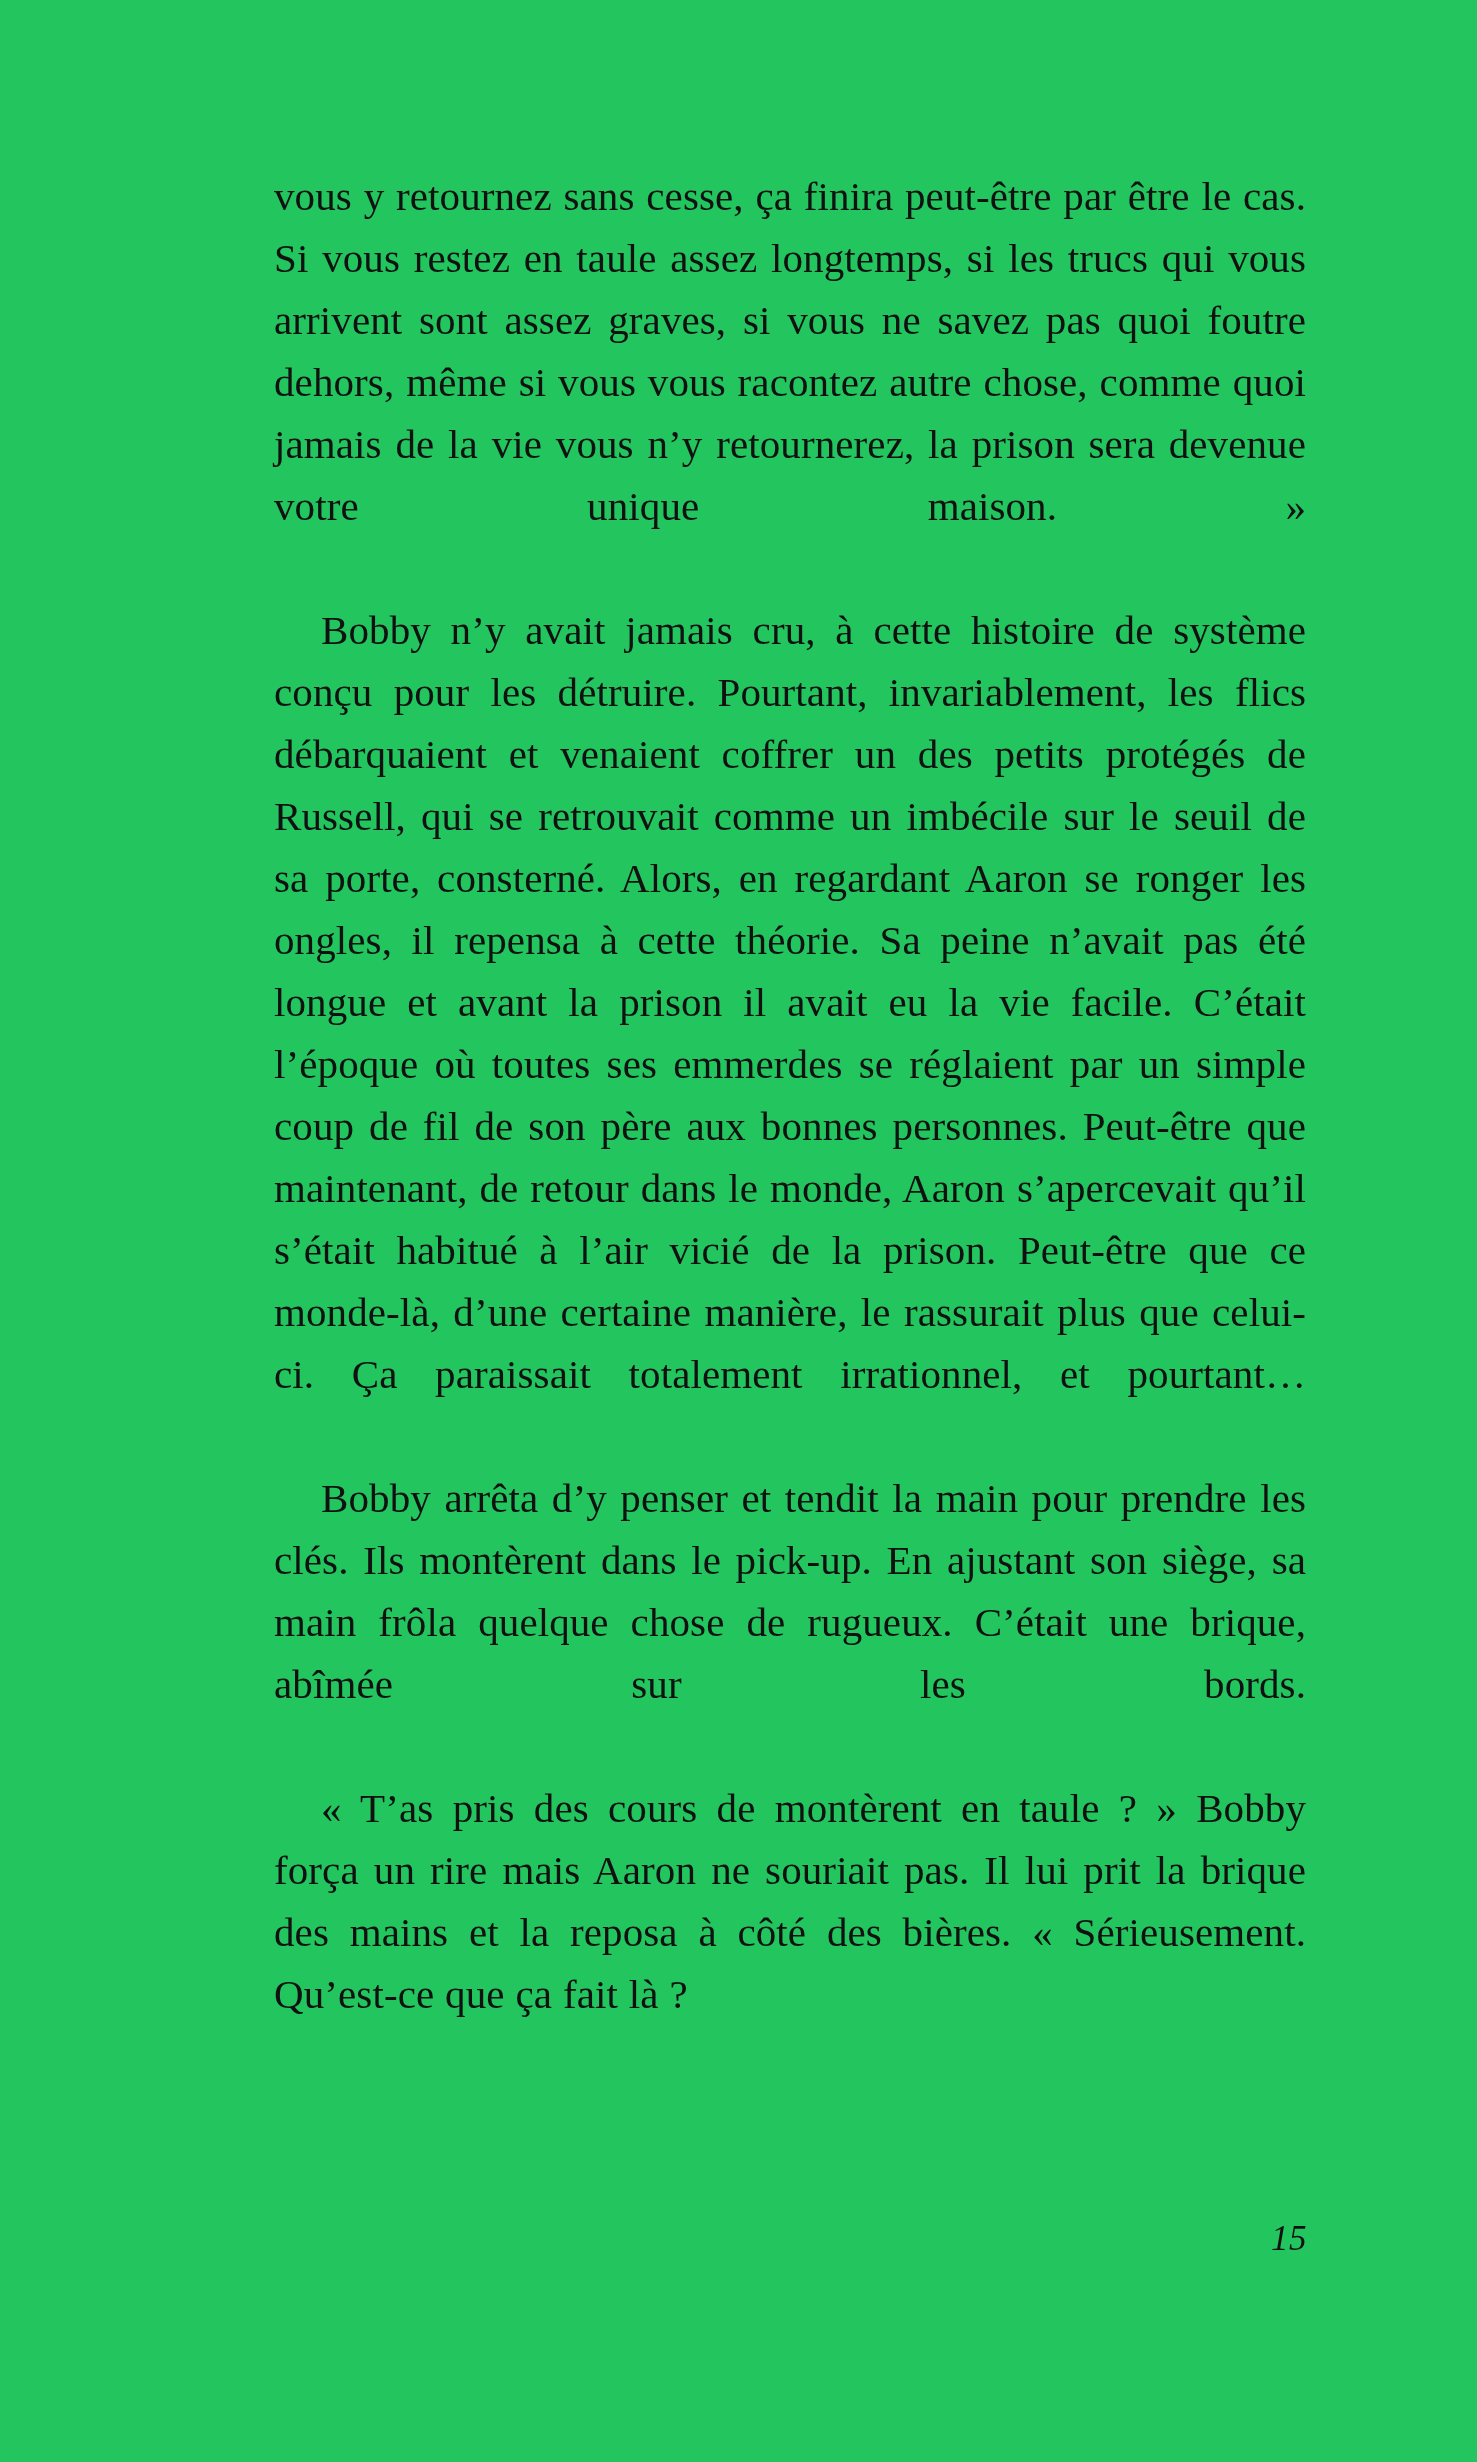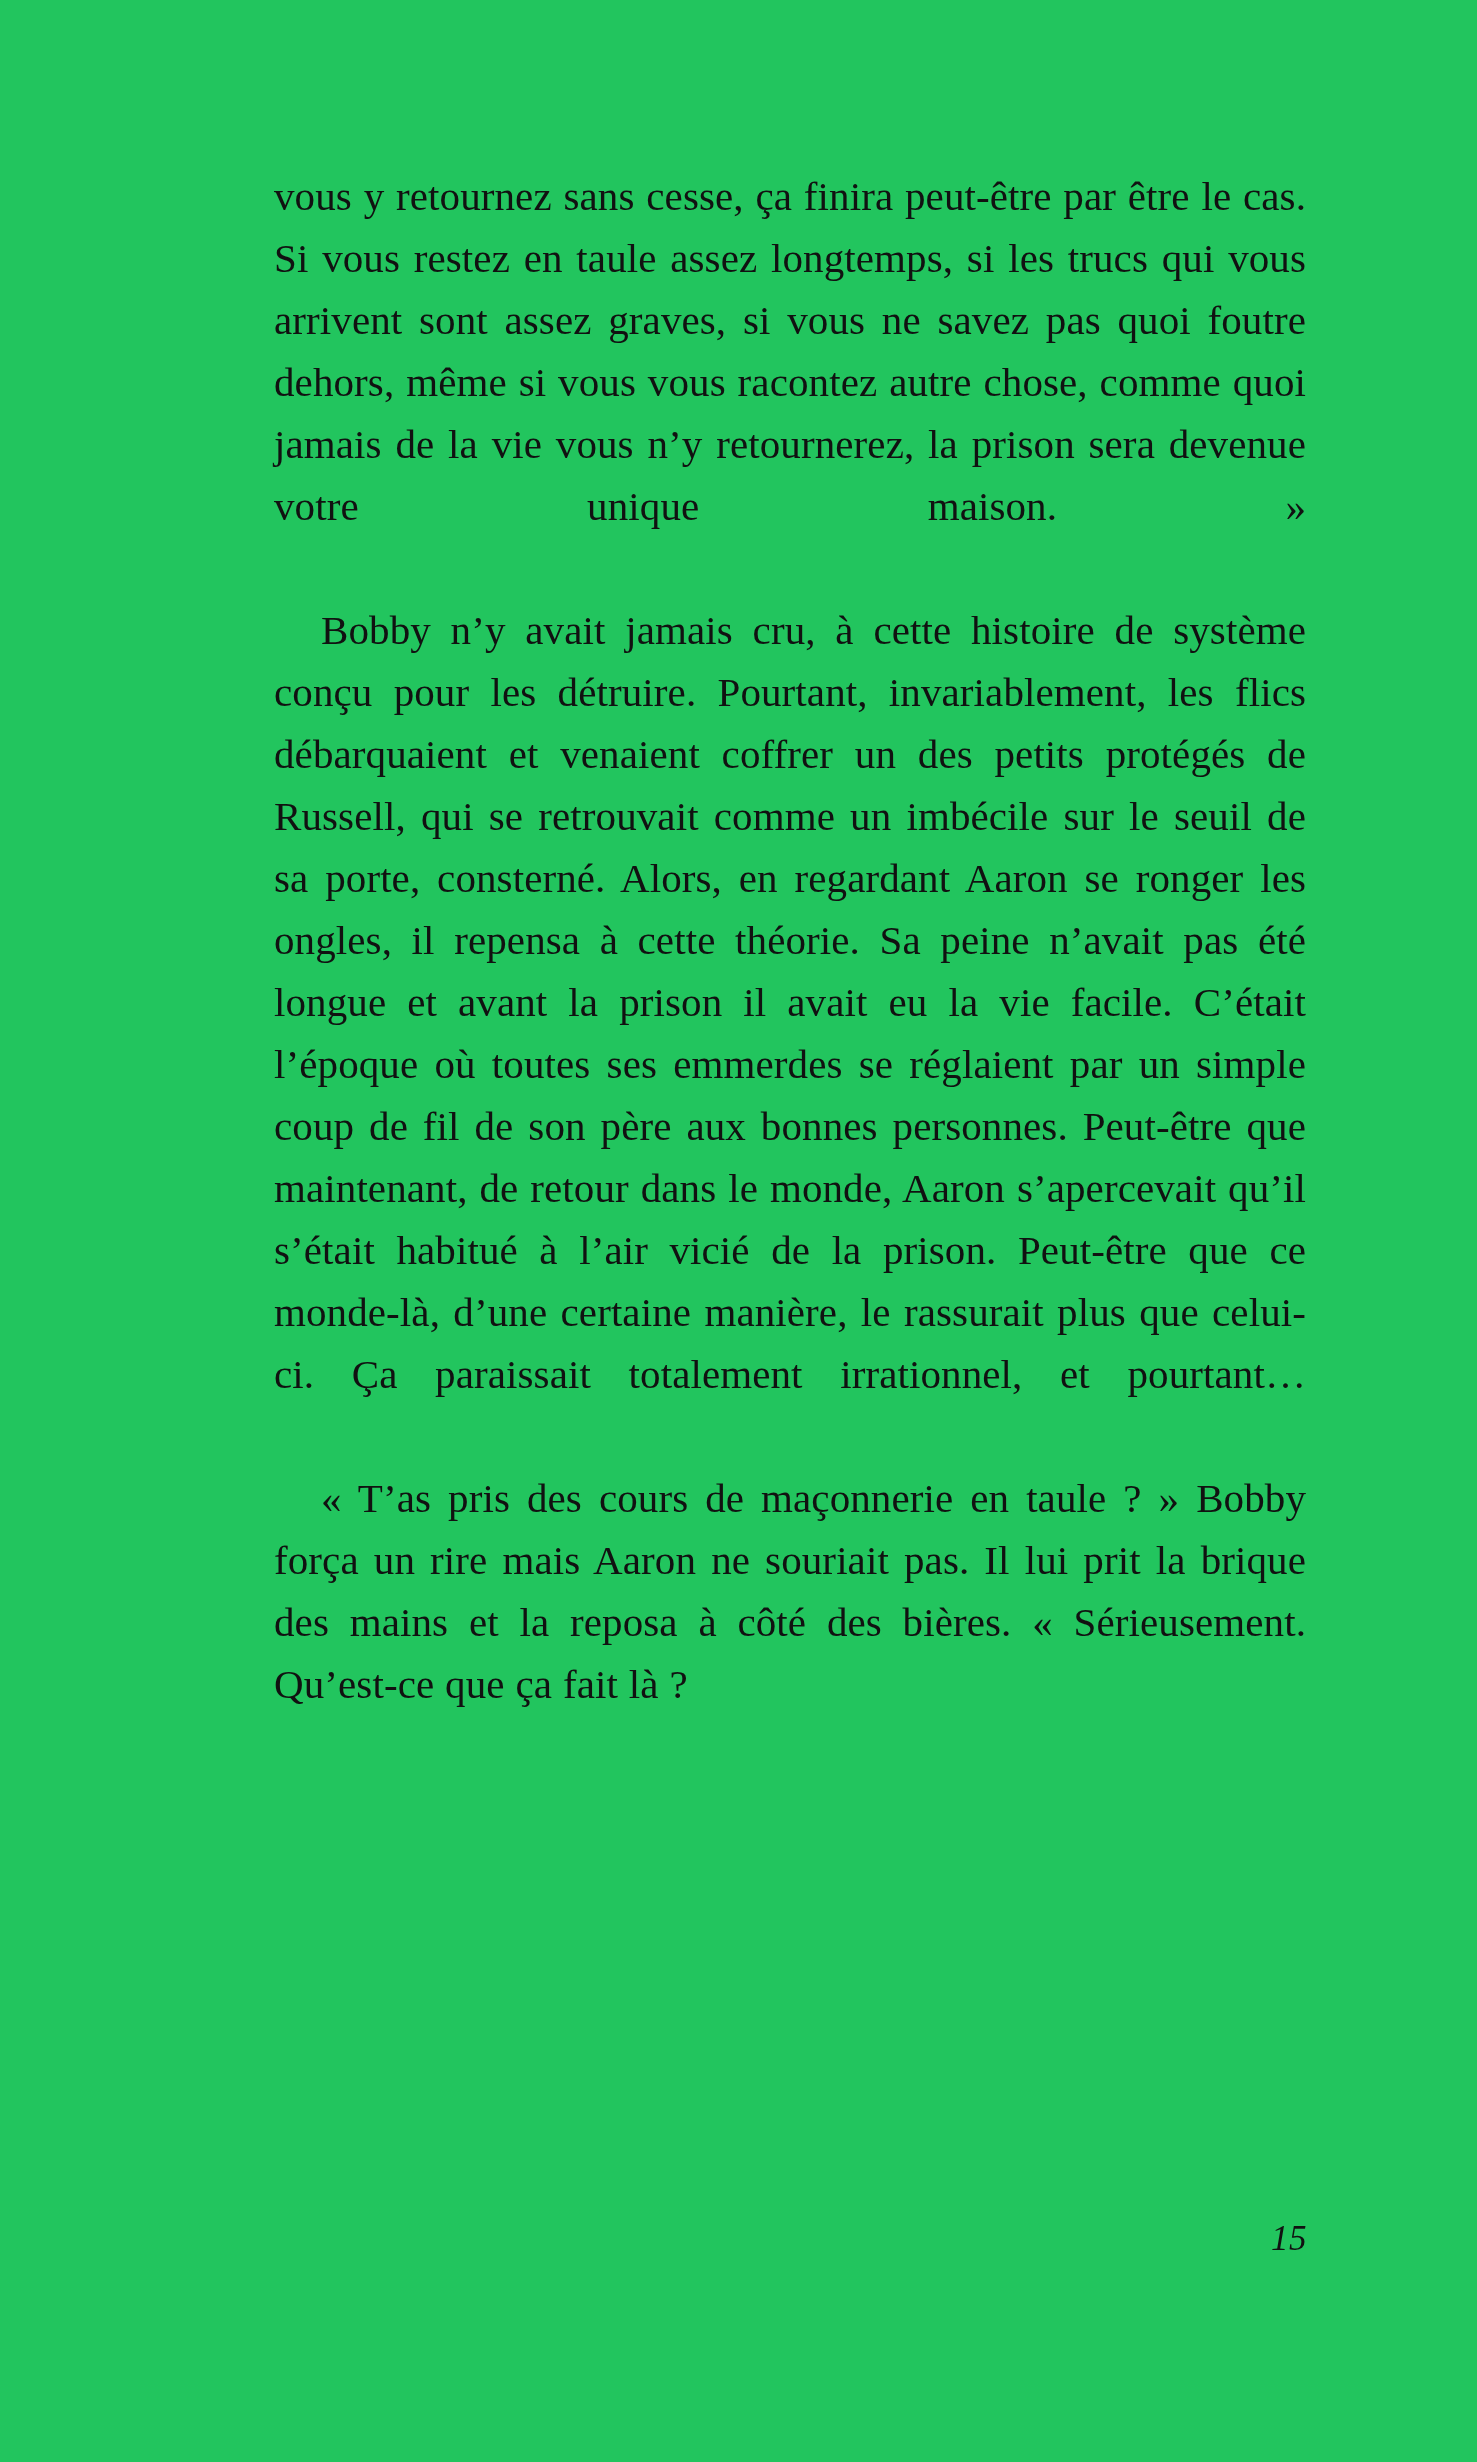--- a/index.html
+++ b/index.html
@@ -77,21 +77,22 @@
 <body>
 
 <div id="page">
 
   <div id="text-block">
 
     <p class="para">vous y retournez sans cesse, ça finira peut-être par être le cas. Si vous restez en taule assez longtemps, si les trucs qui vous arrivent sont assez graves, si vous ne savez pas quoi foutre dehors, même si vous vous racontez autre chose, comme quoi jamais de la vie vous n’y retournerez, la prison sera devenue votre unique maison. »</p>
 
     <p class="para indent">Bobby n’y avait jamais cru, à cette histoire de système conçu pour les détruire. Pourtant, invariablement, les flics débarquaient et venaient coffrer un des petits protégés de Russell, qui se retrouvait comme un imbécile sur le seuil de sa porte, consterné. Alors, en regardant Aaron se ronger les ongles, il repensa à cette théorie. Sa peine n’avait pas été longue et avant la prison il avait eu la vie facile. C’était l’époque où toutes ses emmerdes se réglaient par un simple coup de fil de son père aux bonnes personnes. Peut-être que maintenant, de retour dans le monde, Aaron s’apercevait qu’il s’était habitué à l’air vicié de la prison. Peut-être que ce monde-là, d’une certaine manière, le rassurait plus que celui-ci. Ça paraissait totalement irrationnel, et pourtant…</p>
 
+    <p class="para indent">Bobby arrêta d’y penser et tendit la main pour prendre les clés. Ils montèrent dans le pick-up. En ajustant son siège, sa main frôla quelque chose de rugueux. C’était une brique, abîmée sur les bords.</p>
 
-    <p class="para indent noflush">« T’as pris des cours de maçonnerie en taule ? » Bobby força un rire mais Aaron ne souriait pas. Il lui prit la brique des mains et la reposa à côté des bières. « Sérieusement. Qu’est-ce que ça fait là ?</p>
+    <p class="para indent noflush">« T’as pris des cours de montèrent en taule ? » Bobby força un rire mais Aaron ne souriait pas. Il lui prit la brique des mains et la reposa à côté des bières. « Sérieusement. Qu’est-ce que ça fait là ?</p>
 
   </div>
 
   <div id="folio">15</div>
 
 </div>
 
 
 </body></html>

